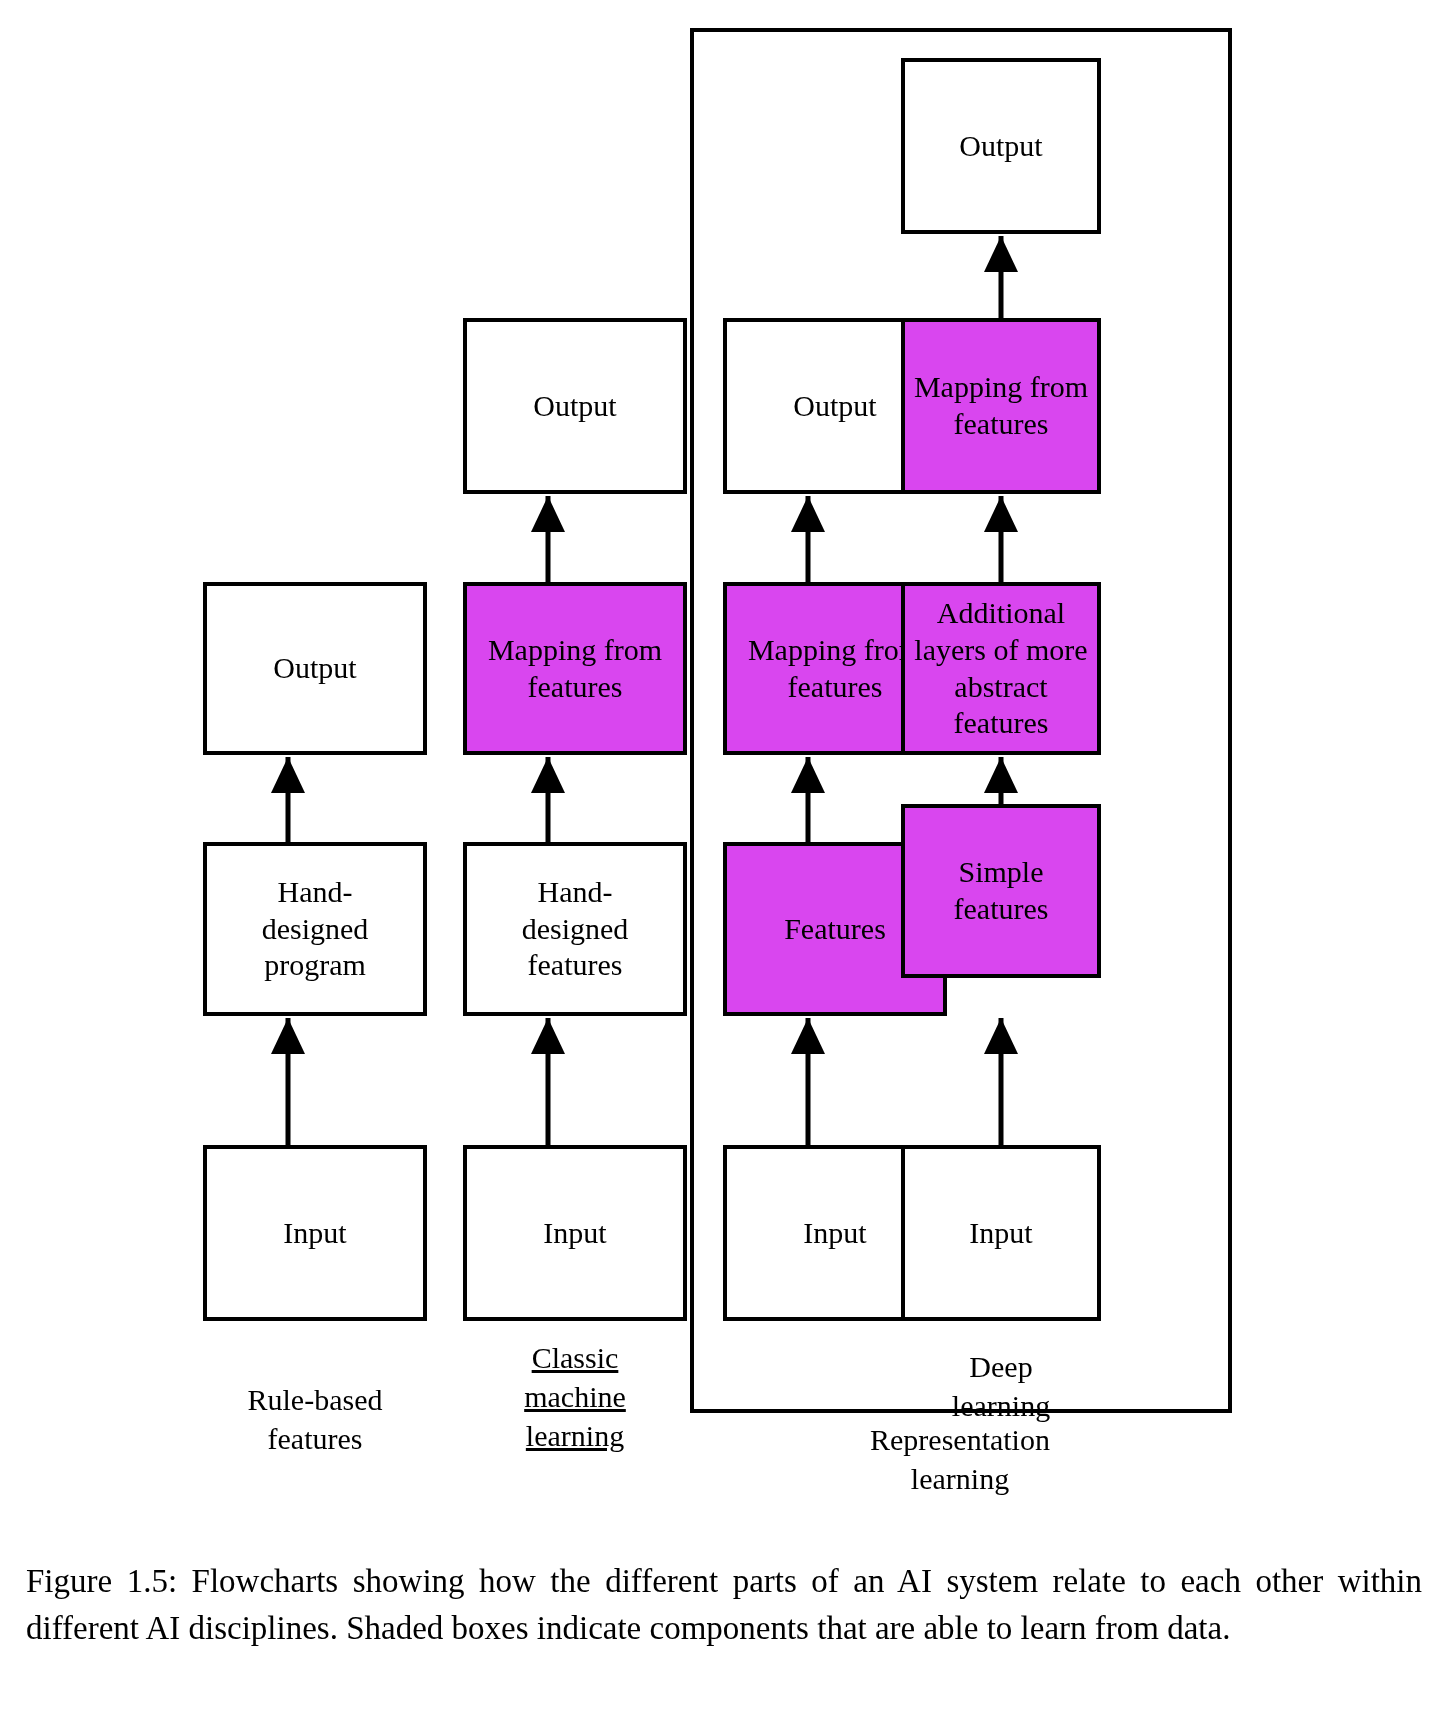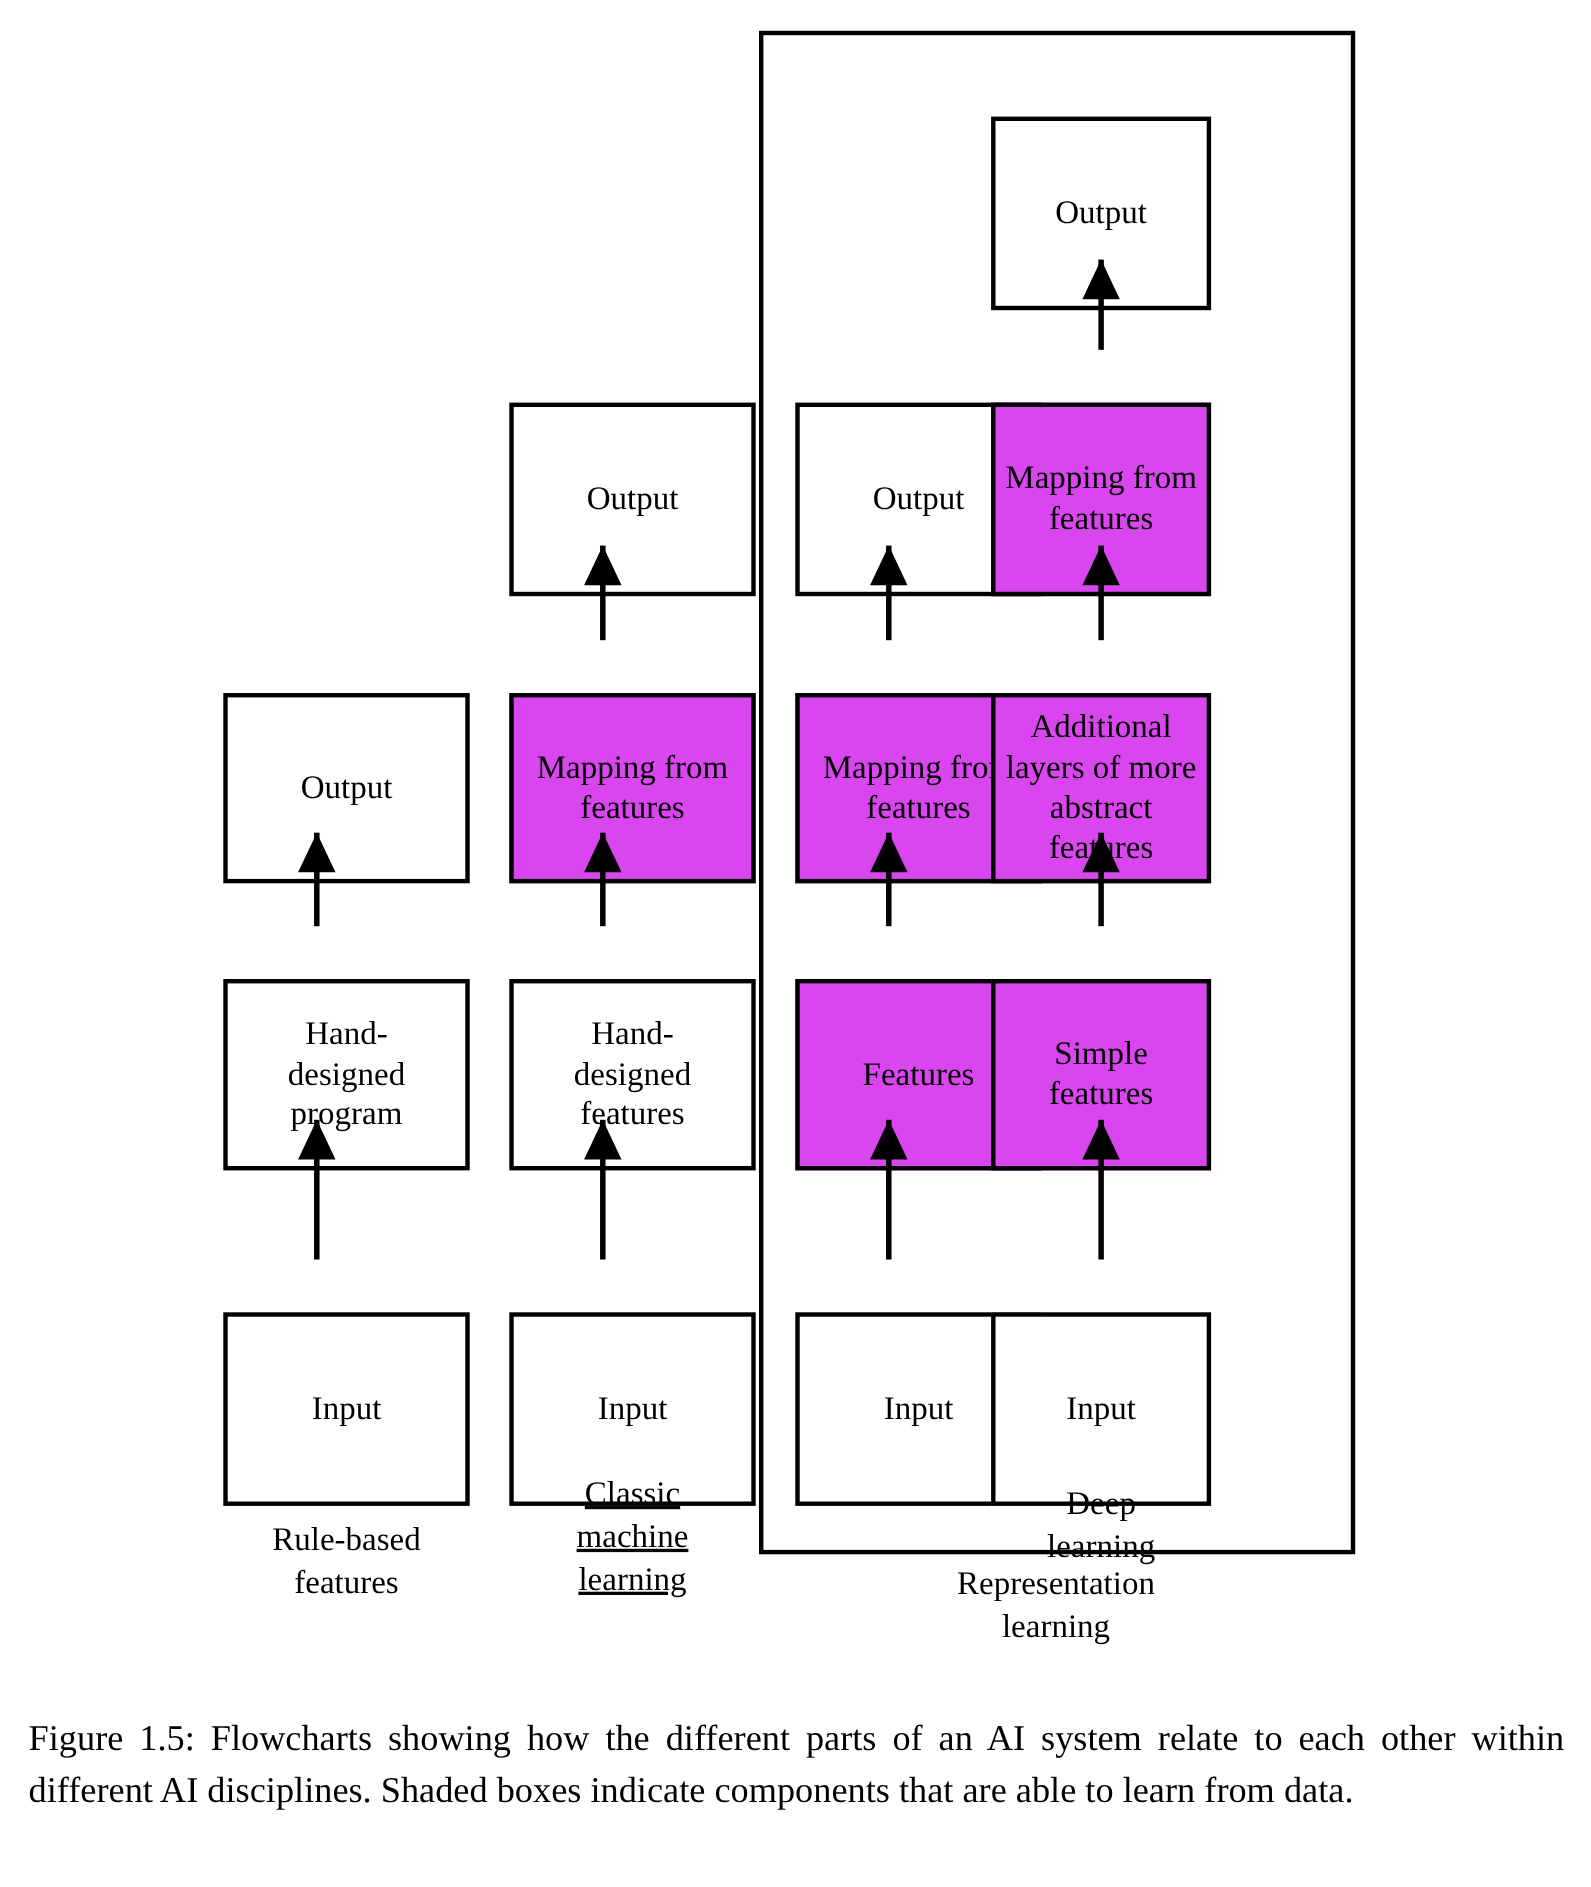--- a/index.html
+++ b/index.html
@@ -39,21 +39,20 @@
     box-sizing: border-box;
     border: 4px solid #000;
     background: #ffffff;
     display: flex;
     align-items: center;
     justify-content: center;
     text-align: center;
     line-height: 1.22;
     font-size: 30px;
     padding: 2px 6px;
-    margin-top: 48px;
   }
   .node.shaded {
     background: #d946ef;
   }
   .node .node-label {
     display: block;
     width: 100%;
     white-space: pre-line;
   }
 
@@ -220,21 +219,21 @@
     <span class="node-label">Additional
 layers of more
 abstract
 features</span>
   </div>
   <div class="arrow" style="left:983px; top:757px; width:36px; height:85px;">
     <div class="shaft" style="height:85px;"></div>
     <div class="head"></div>
   </div>
 
-  <div class="node shaded" style="left:901px; top:842px; width:200px; height:174px;">
+  <div class="node shaded" style="left:901px; top:804px; width:200px; height:174px;">
     <span class="node-label">Simple
 features</span>
   </div>
   <div class="arrow" style="left:983px; top:1018px; width:36px; height:127px;">
     <div class="shaft" style="height:127px;"></div>
     <div class="head"></div>
   </div>
 
   <div class="node" style="left:901px; top:1145px; width:200px; height:176px;">
     <span class="node-label">Input</span>

